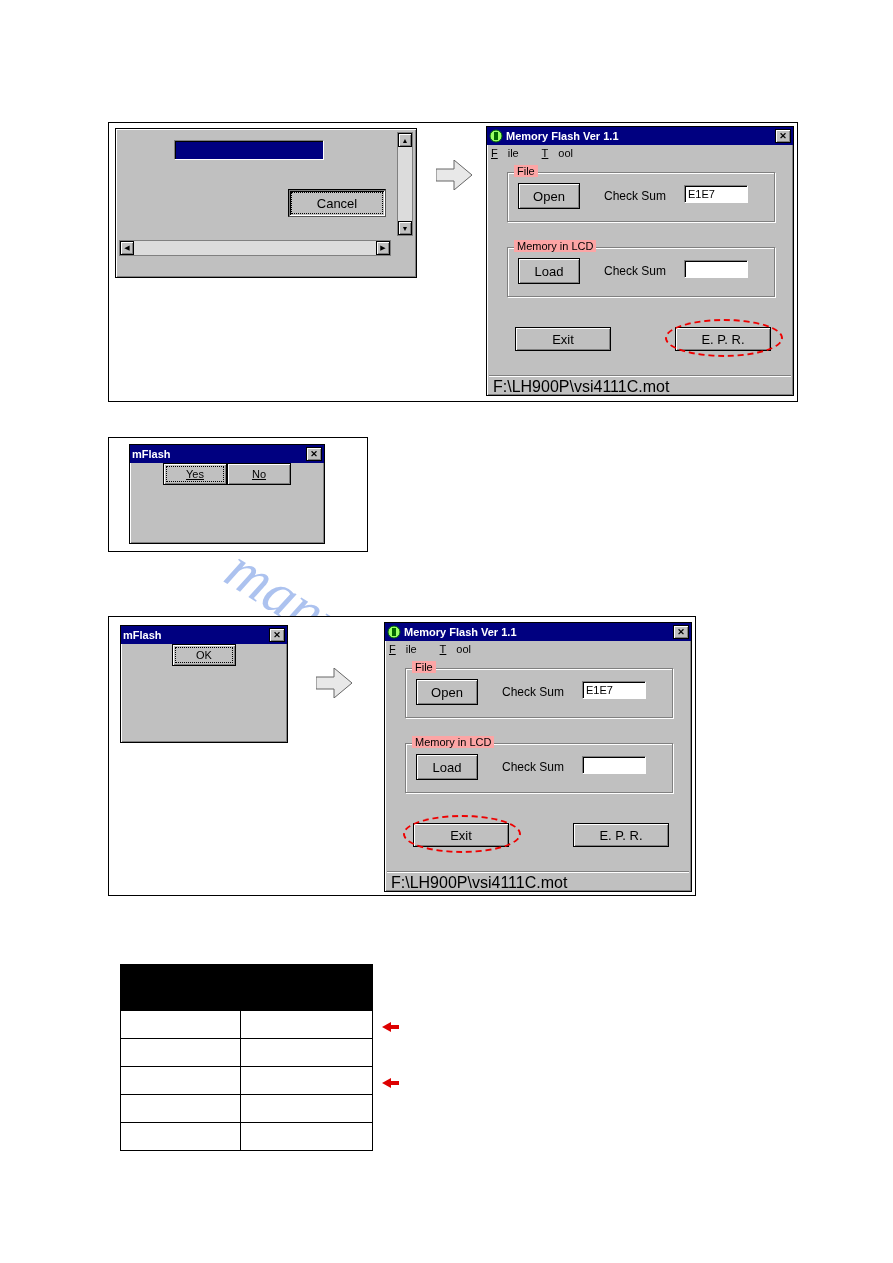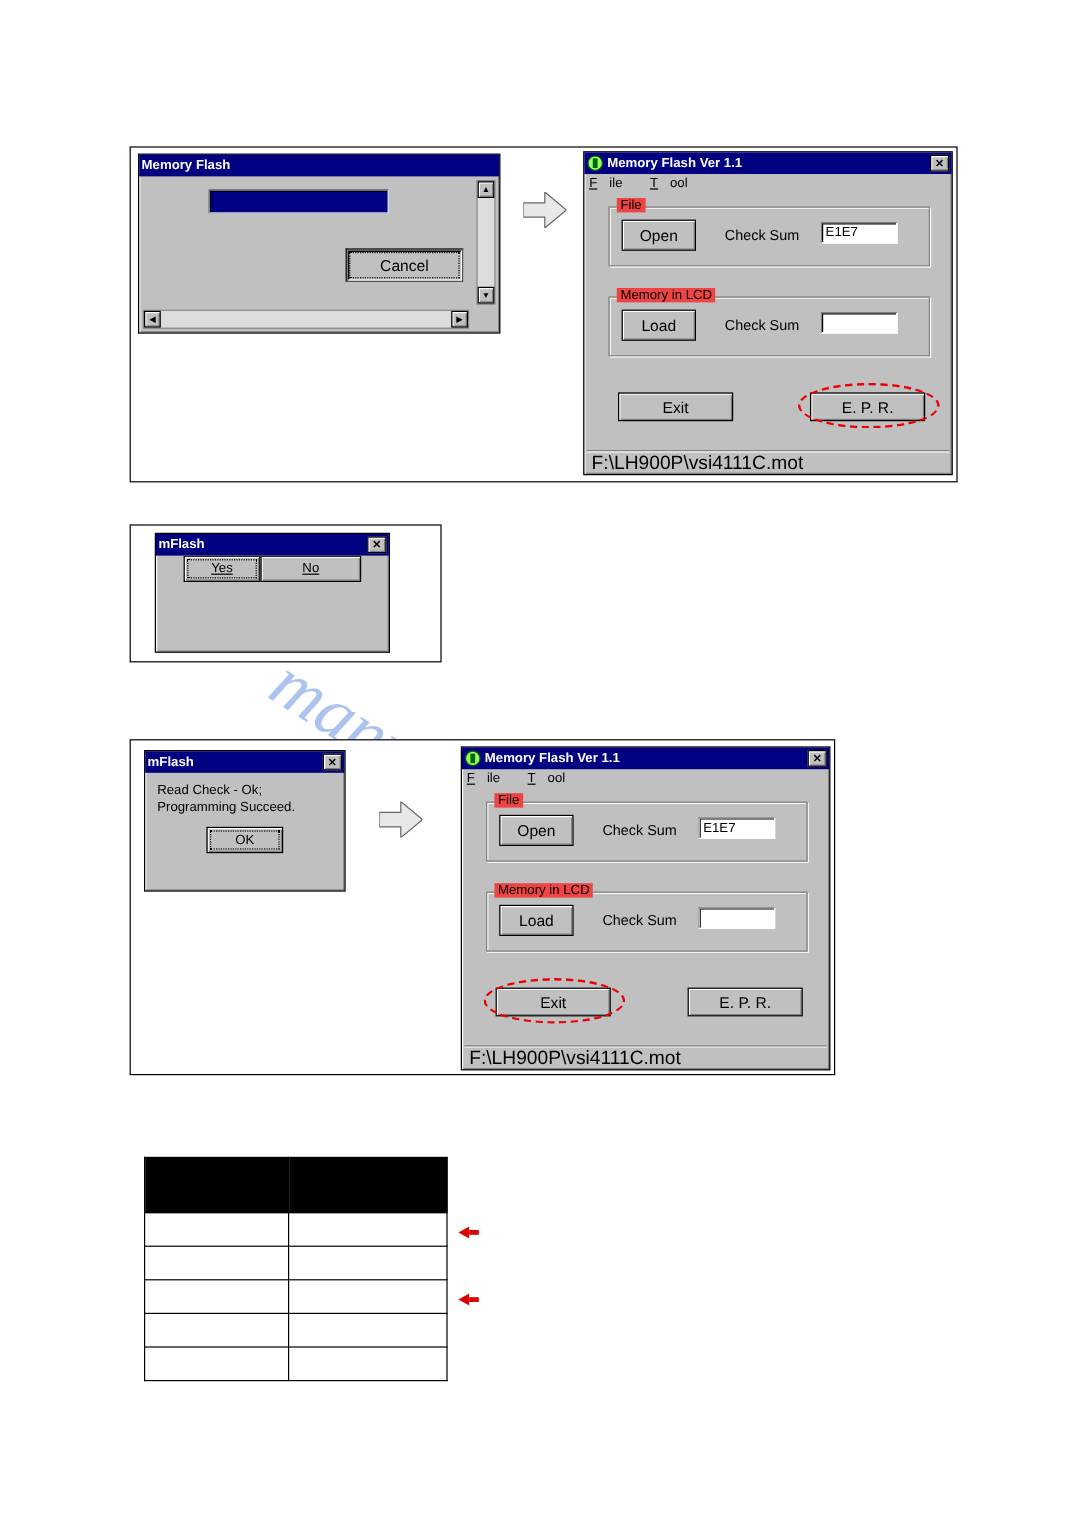--- a/index.html
+++ b/index.html
@@ -86,21 +86,21 @@
     color: #000;
   }
   .fieldset {
     border: 1px solid #808080;
     box-shadow: 1px 1px 0 #fff, inset 1px 1px 0 #fff;
     position: absolute;
   }
   .legend {
     position: absolute;
     top: -8px; left: 6px;
-    background: #ef4444;
+    background: #fca5a5;
     padding: 0 3px;
     font-size: 11px;
   }
 
   .statusbar {
     position: absolute;
     left: 2px; right: 2px; bottom: 2px; height: 18px;
     border-top: 1px solid #808080;
     box-shadow: inset 0 1px 0 #fff;
     padding: 2px 4px;
@@ -201,23 +201,20 @@
 </head>
 <body>
 
 <div class="page">
 
   <div class="watermark">manualshive.com</div>
 
   <div class="frame" style="left:108px; top:122px; width:690px; height:280px;"></div>
 
   <div class="win" style="left:115px; top:128px; width:302px; height:150px;">
-    <div class="titlebar">
-      <span class="title">Memory Flash</span>
-    </div>
     <div style="position:relative; height:calc(100% - 18px);">
 
       <div class="input" style="position:absolute; left:58px; top:11px; width:150px; height:20px; background:#000080;"></div>
 
       <div class="scroll-v" style="right:3px; top:3px; height:104px;">
         <div class="scroll-btn" style="top:0;left:0;">▲</div>
         <div class="scroll-btn" style="bottom:0;left:0;">▼</div>
       </div>
 
       <div class="btn pressed dotted" style="position:absolute; left:172px; top:60px; width:98px; height:28px; font-size:13px;">Cancel</div>
@@ -273,37 +270,33 @@
   <div class="whitebox" style="left:108px; top:437px; width:260px; height:115px; border:1px solid #000;">
     <div class="win" style="left:20px; top:6px; width:196px; height:100px; position:absolute;">
       <div class="titlebar">
         <span class="title">mFlash</span>
         <span class="sysbtn">✕</span>
       </div>
       <div style="display:flex; justify-content:center; gap:0; padding:0 8px;">
         <div class="btn dotted" style="width:64px; height:22px;">
             <span style="text-decoration:underline;">Yes</span>
           </div>
-        <div class="btn" style="width:84px; height:22px;">
+        <div class="btn" style="width:64px; height:22px;">
             <span style="text-decoration:underline;">No</span>
           </div>
       </div>
     </div>
   </div>
 
   <div class="frame" style="left:108px; top:616px; width:588px; height:280px;"></div>
 
   <div class="win" style="left:120px; top:625px; width:168px; height:118px;">
     <div class="titlebar">
       <span class="title">mFlash</span>
       <span class="sysbtn">✕</span>
-    </div>
-    <div style="padding:8px 10px; line-height:1.3;">
-      <div>Read Check - Ok;</div>
-      <div>Programming Succeed.</div>
     </div>
     <div style="display:flex; justify-content:center;">
       <div class="btn dotted" style="width:64px; height:22px;">OK</div>
     </div>
   </div>
 
   <svg class="arrow-big" style="left:316px; top:668px;" viewBox="0 0 36 30">
     <path d="M0 9 L18 9 L18 0 L36 15 L18 30 L18 21 L0 21 Z" fill="#e8e8e8" stroke="#666" stroke-width="1"></path>
   </svg>
 

